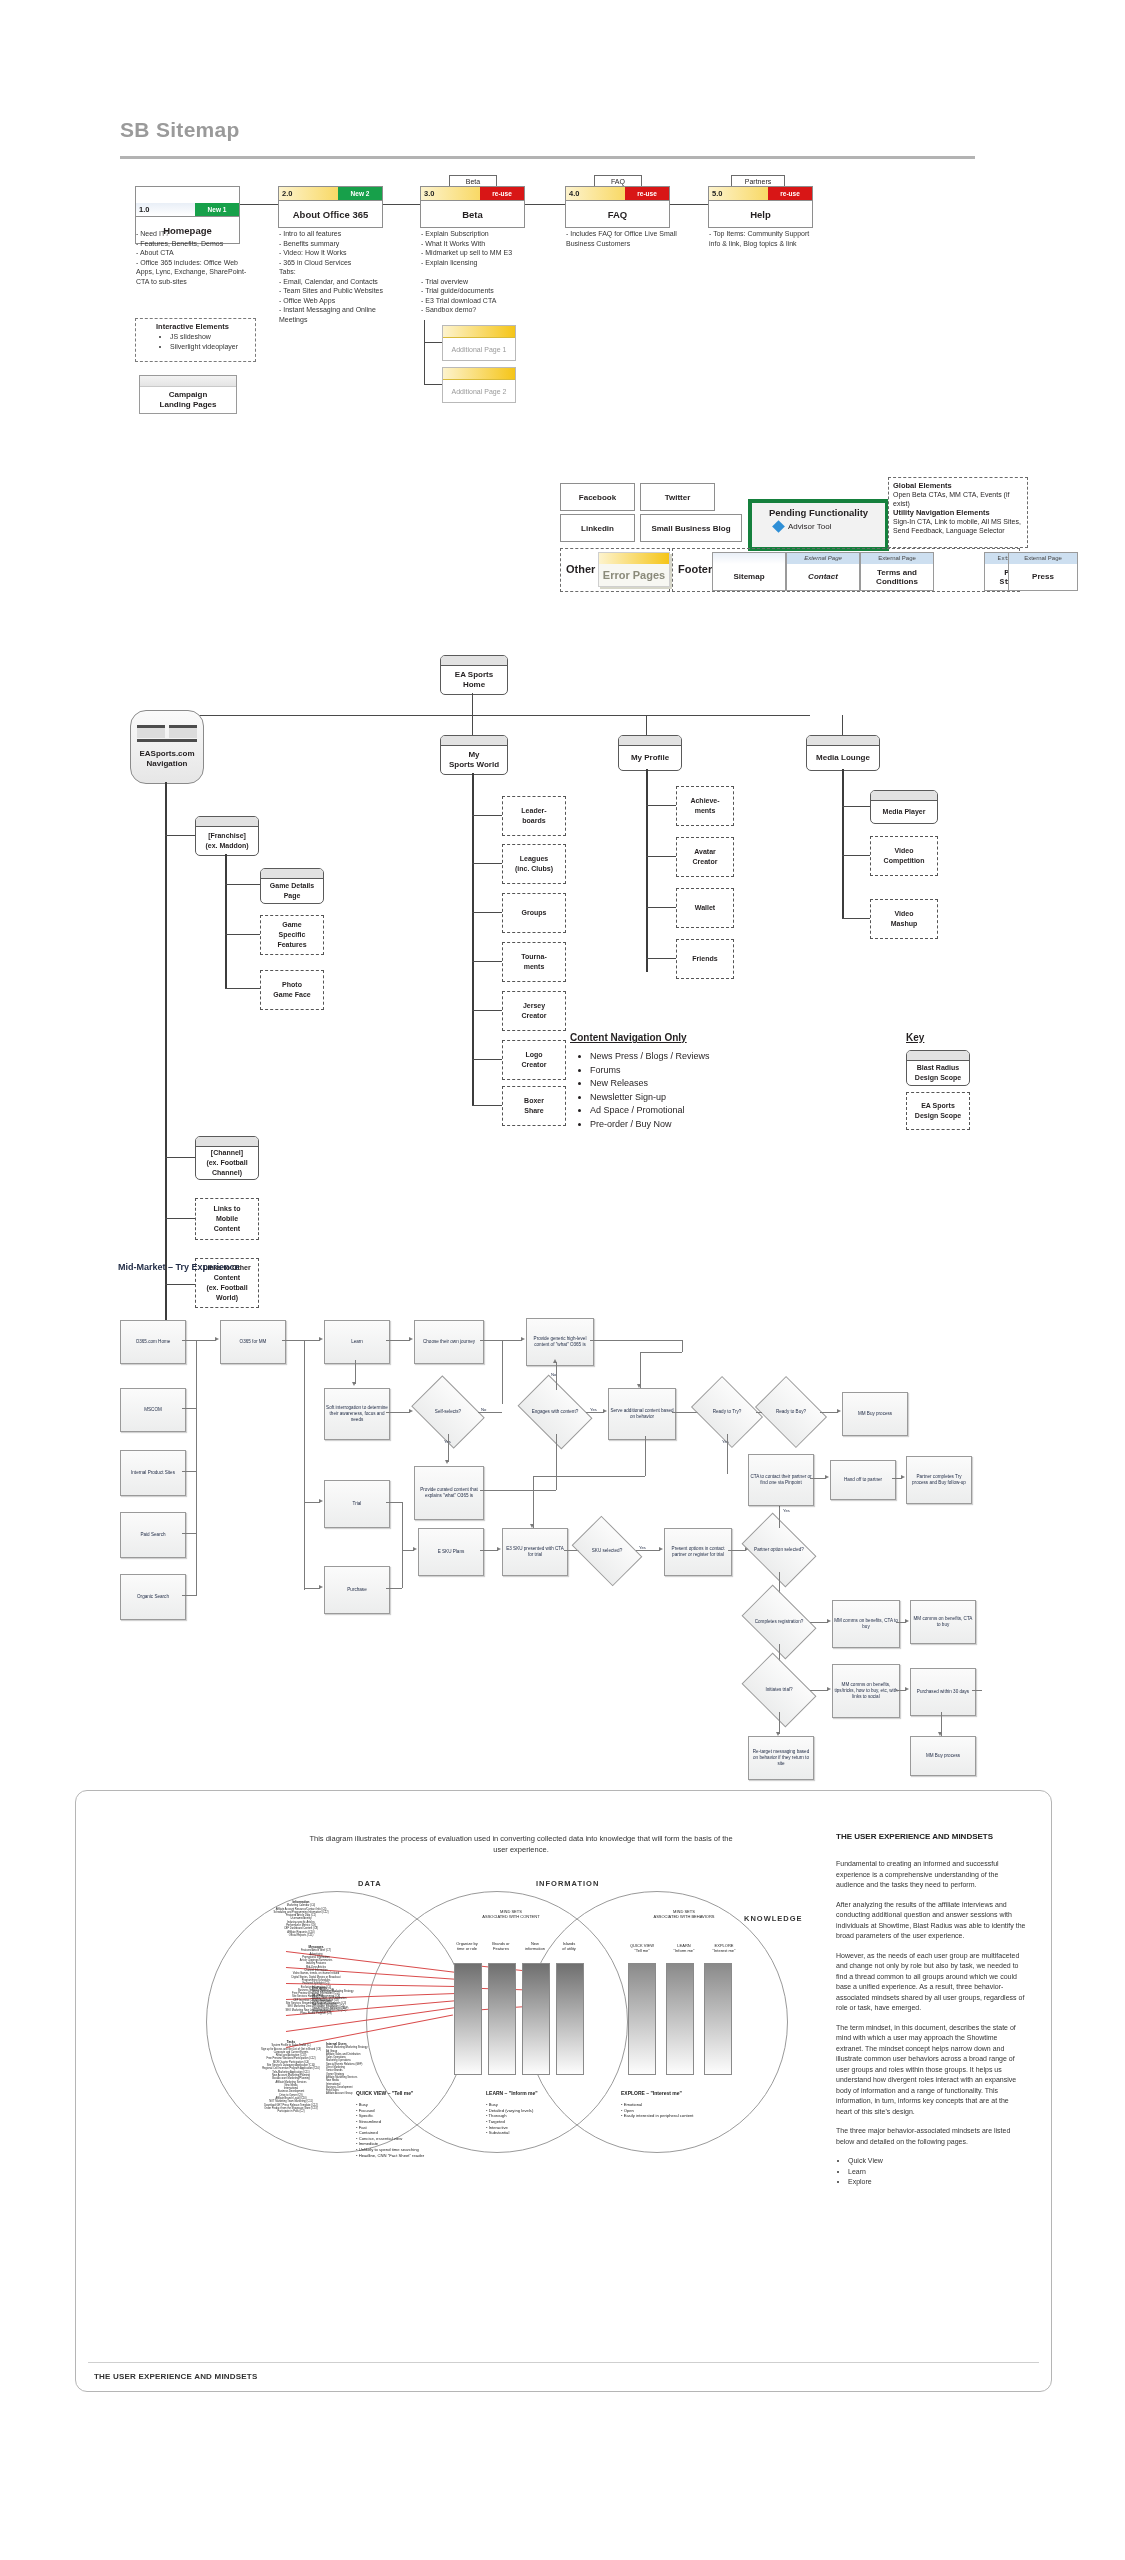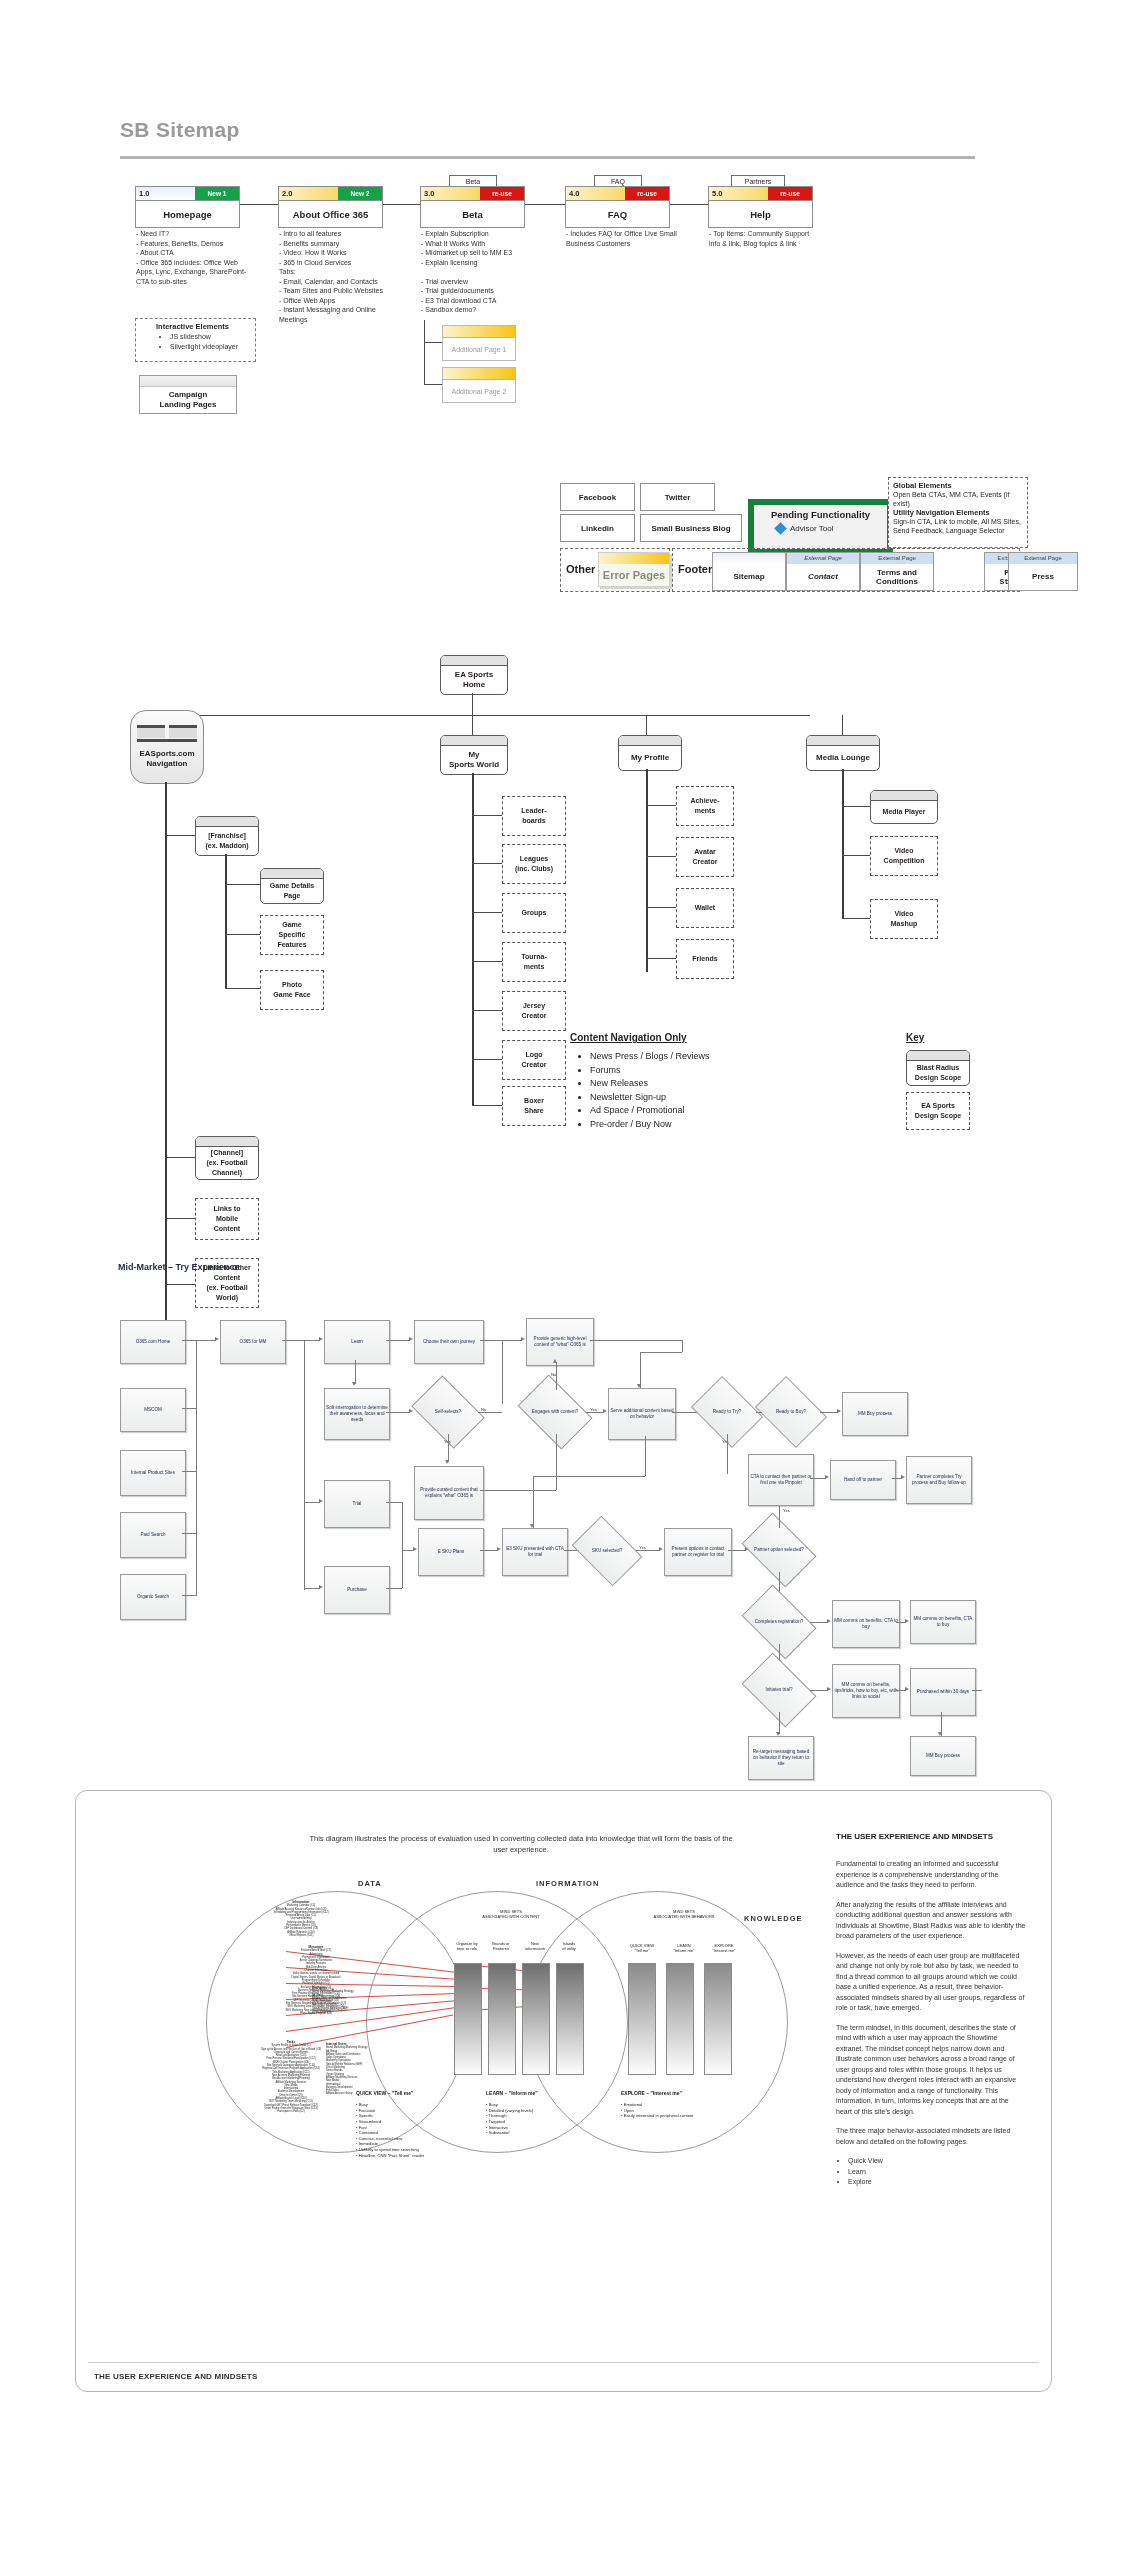--- a/index.html
+++ b/index.html
@@ -14,42 +14,42 @@
   
   #sec-sitemap{position:absolute;left:0;top:0;width:1125px;height:620px;}
   .sm-title{position:absolute;left:120px;top:118px;font-size:21px;font-weight:bold;color:#9a9a9a;letter-spacing:.3px;}
   .sm-rule{position:absolute;left:120px;top:156px;width:855px;height:3px;background:#b3b3b3;}
 
   .node{position:absolute;width:103px;background:#fff;border:1px solid #8e8e8e;}
   .node .hdr{height:13px;display:flex;align-items:stretch;border-bottom:1px solid #8e8e8e;}
   .node .num{flex:1;font-size:7.5px;font-weight:bold;padding-left:3px;line-height:13px;color:#222;}
   .node .tag{width:44px;font-size:6.5px;line-height:13px;text-align:center;color:#fff;font-weight:bold;}
   .node .ttl{height:26px;display:flex;align-items:center;justify-content:center;font-size:9.5px;font-weight:bold;}
-  .grad-blue{background:linear-gradient(to bottom,#e9eff7,#ffffff);}
+  .grad-blue{background:linear-gradient(to bottom,#e9eff7,#ffffff);margin-top:16px;}
   .grad-yellow{background:linear-gradient(to right,#fdf3cd,#f5c518);}
   .tag-green{background:#17a04a;}
   .tag-red{background:#d81616;}
   .cap{position:absolute;font-size:7px;line-height:9.5px;color:#333;width:112px;}
 
   .flagbox{position:absolute;border:1px solid #6b6b6b;background:#fff;font-size:7px;text-align:center;line-height:11px;height:11px;width:46px;}
 
   .addpage{position:absolute;width:72px;border:1px solid #b9b9b9;background:#fff;}
   .addpage .bar{height:11px;background:linear-gradient(to right,#fdf3cd,#f5c518);border-bottom:1px solid #d9bb3a;}
   .addpage .lbl{height:22px;display:flex;align-items:center;justify-content:center;font-size:7px;color:#9a9a9a;}
 
   .dashbox{position:absolute;border:1px dashed #7a7a7a;background:#fff;}
   .ie-title{font-size:7.5px;font-weight:bold;padding:3px 0 1px 4px;}
   .ie-list{margin:0;padding-left:18px;font-size:7px;line-height:9.5px;color:#333;}
 
   .plainnode{position:absolute;border:1px solid #9a9a9a;background:#fff;}
   .plainnode .bar{height:10px;background:linear-gradient(to bottom,#f3f3f3,#e4e4e4);border-bottom:1px solid #c9c9c9;}
   .plainnode .lbl{display:flex;align-items:center;justify-content:center;text-align:center;font-size:8px;font-weight:bold;height:26px;line-height:10px;}
 
   .socbox{position:absolute;border:1px solid #8e8e8e;background:#fff;font-size:8px;font-weight:bold;}
-  .pendwrap{position:absolute;background:#f2f2f2;border:6px solid #15803d;}
+  .pendwrap{position:absolute;background:#f2f2f2;border:4px solid #15803d;}
   .pend-t{font-size:9.5px;font-weight:bold;text-align:center;padding-top:4px;}
   .diamond{width:9px;height:9px;background:#2f8fd6;transform:rotate(45deg);display:inline-block;}
   .globalbox{position:absolute;border:1px dashed #6b6b6b;background:#fff;padding:3px 4px;font-size:7px;line-height:9px;}
   .globalbox b{font-size:7.5px;}
 
   .otherwrap{position:absolute;border:1px dashed #6b6b6b;}
   .footwrap{position:absolute;border:1px dashed #6b6b6b;}
   .grp-label{position:absolute;font-size:11px;font-weight:bold;}
   .errbox{position:absolute;width:70px;border:1px solid #cfcfcf;background:#f7f7f2;box-shadow:2px 2px 0 #d6d6c9;}
   .errbox .bar{height:11px;background:linear-gradient(to right,#fdf3cd,#f5c518);}

